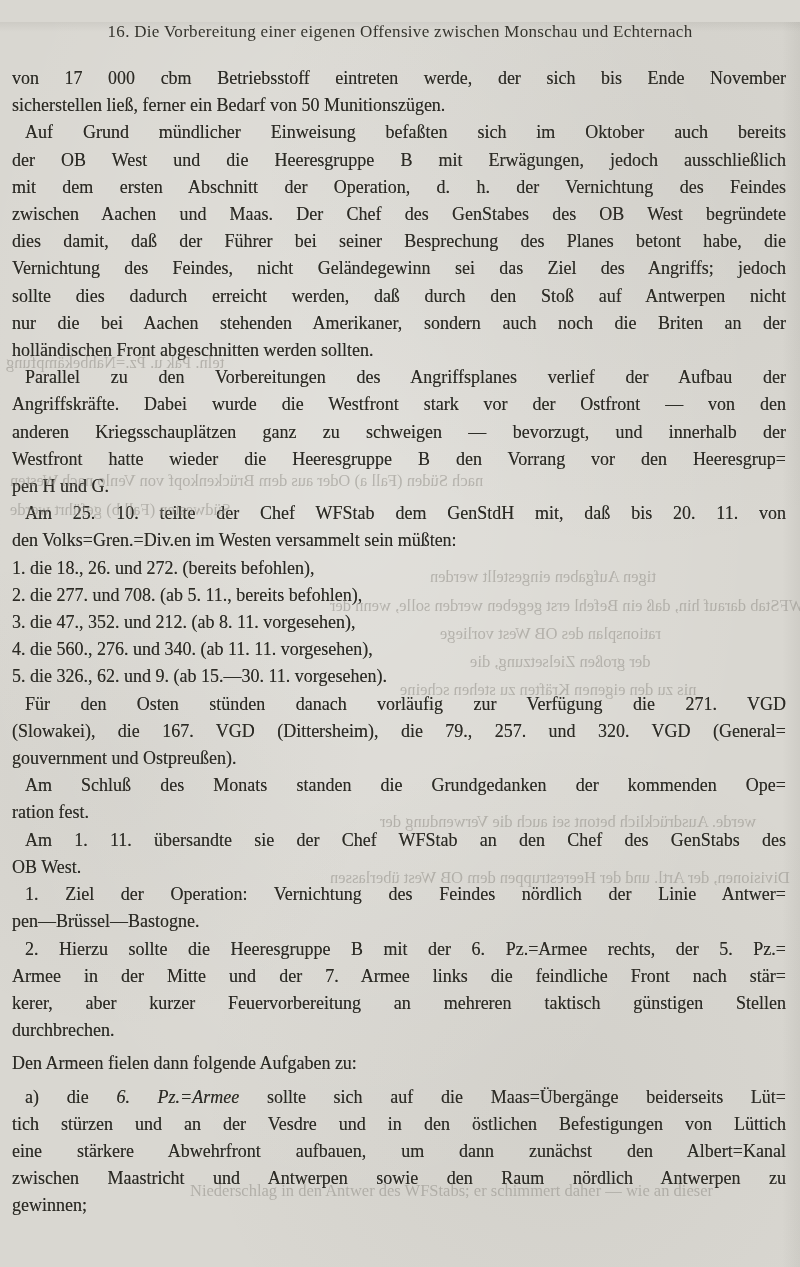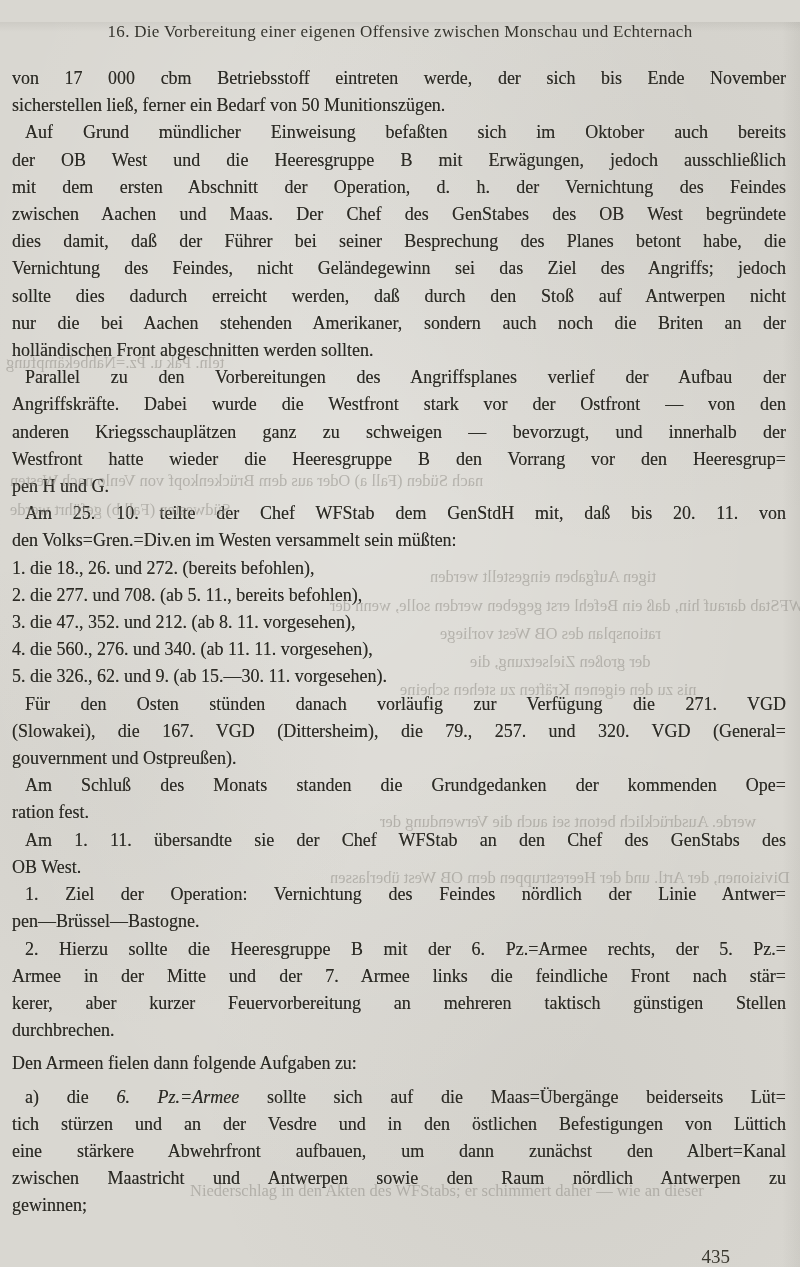--- a/index.html
+++ b/index.html
@@ -132,25 +132,24 @@
       </div>
       <div class="block gap">
         <div class="ln ind"><span>a) die </span><span class="it">6. Pz.=Armee</span><span> sollte sich auf die Maas=Übergänge beiderseits Lüt=</span></div>
         <div class="ln">tich stürzen und an der Vesdre und in den östlichen Befestigungen von Lüttich</div>
         <div class="ln">eine stärkere Abwehrfront aufbauen, um dann zunächst den Albert=Kanal</div>
         <div class="ln">zwischen Maastricht und Antwerpen sowie den Raum nördlich Antwerpen zu</div>
         <div class="ln last">gewinnen;</div>
       </div>
     </div>
 
-  <div class="page-number">435</div>
 <div class="ghost mir" style="left: 6px; top: 331px;">teln. Pak u. Pz.=Nahbekämpfung</div>
     <div class="ghost mir" style="left: 10px; top: 449px;">nach Süden (Fall a) Oder aus dem Brückenkopf von Venlo nach Westen</div>
     <div class="ghost mir" style="left: 10px; top: 478px;">Südwesten (Fall b) geführt werde</div>
     <div class="ghost mir" style="left: 430px; top: 545px;">tigen Aufgaben eingestellt werden</div>
     <div class="ghost mir" style="left: 330px; top: 574px;">WFStab darauf hin, daß ein Befehl erst gegeben werden solle, wenn der</div>
     <div class="ghost mir" style="left: 440px; top: 602px;">rationsplan des OB West vorliege</div>
     <div class="ghost mir" style="left: 470px; top: 630px;">der großen Zielsetzung, die</div>
     <div class="ghost mir" style="left: 400px; top: 658px;">nis zu den eigenen Kräften zu stehen scheine</div>
     <div class="ghost mir" style="left: 380px; top: 790px;">werde. Ausdrücklich betont sei auch die Verwendung der</div>
     <div class="ghost mir" style="left: 330px; top: 846px;">Divisionen, der Artl. und der Heerestruppen dem OB West überlassen</div>
-    <div class="ghost" style="left: 190px; top: 1159px;">Niederschlag in den Akten des WFStabs; er schimmert daher — wie an dieser</div>
+    <div class="ghost" style="left: 190px; top: 1159px;">Niederschlag in den Antwer des WFStabs; er schimmert daher — wie an dieser</div>
   </div>
 
 </body></html>

